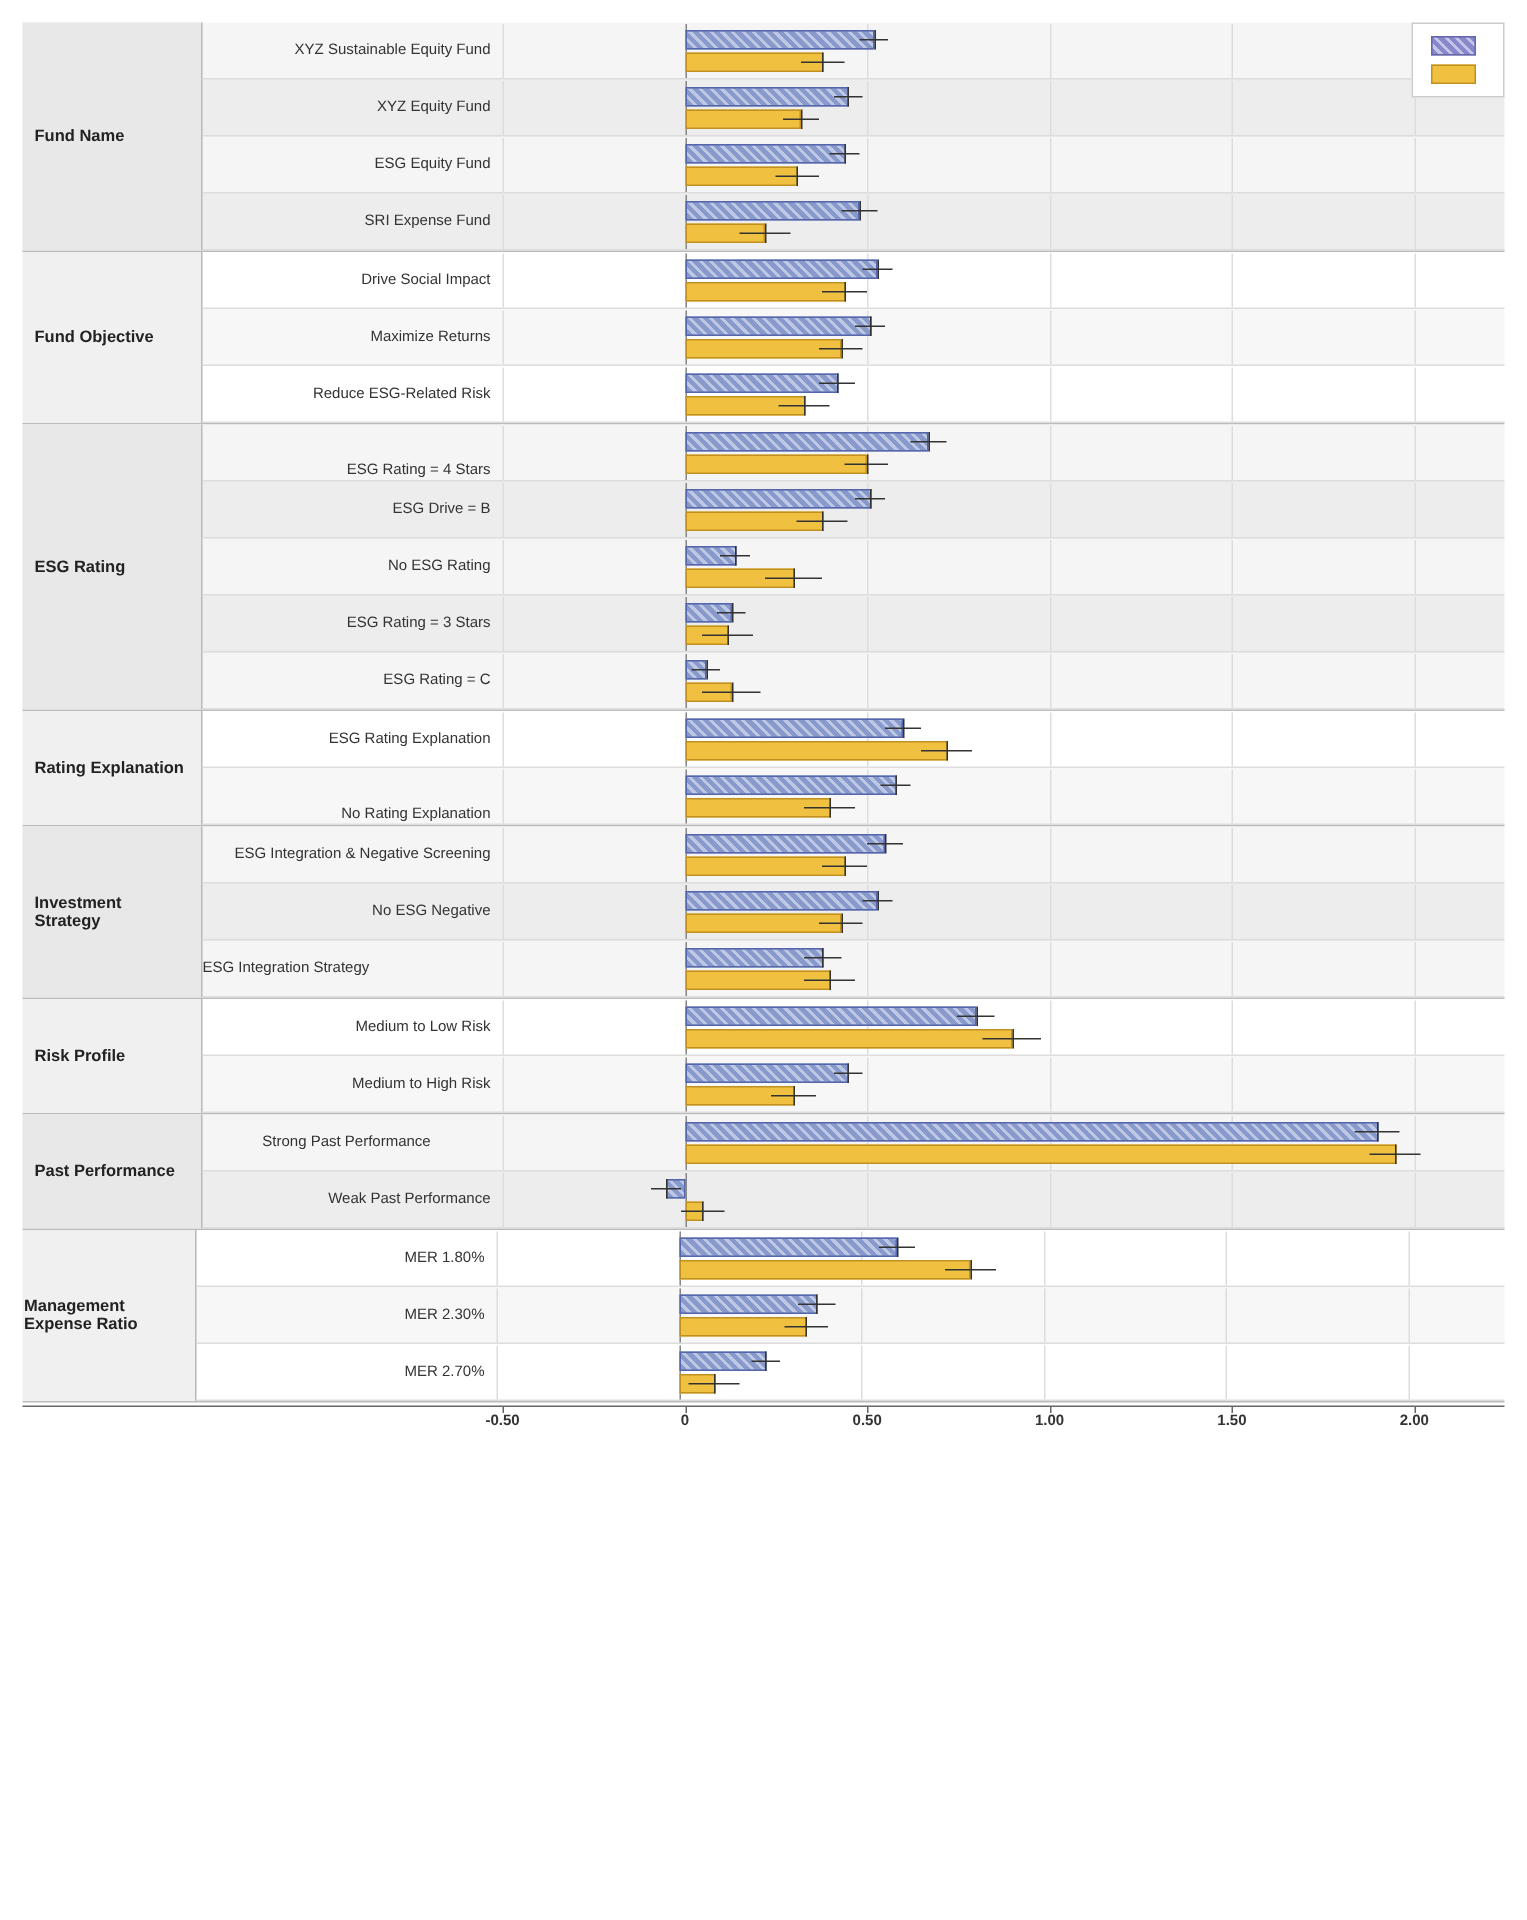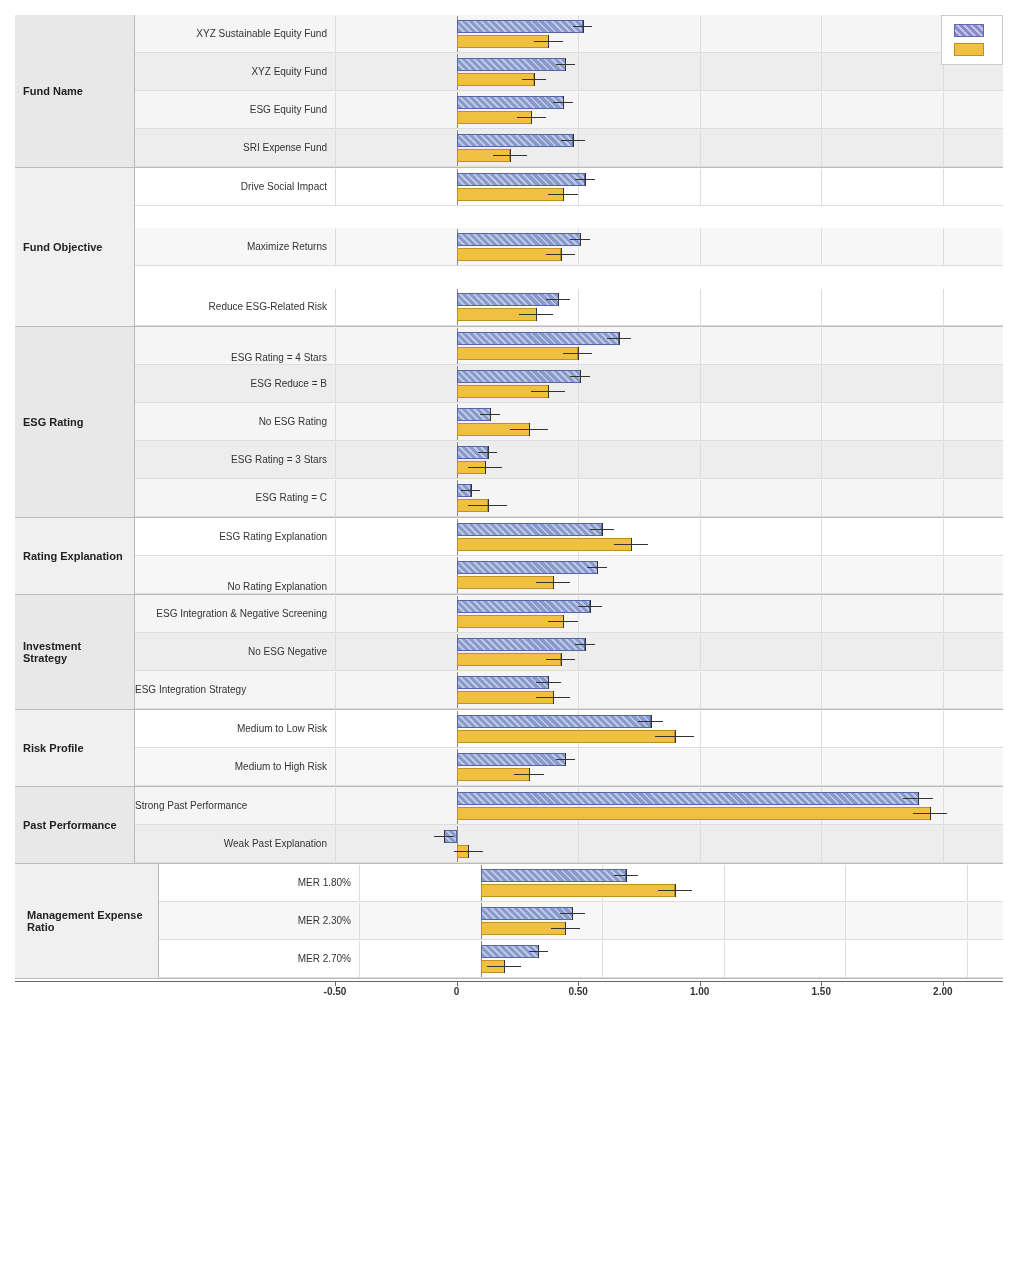--- a/index.html
+++ b/index.html
@@ -150,21 +150,21 @@
               <div style="position: absolute; top: 10px; left: 225.618px; width: 24.3137px; height: 1px; background: rgb(51, 51, 51); z-index: 3;"></div>
               <div style="position: absolute; top: 19px; left: 121.569px; width: 53.4902px; height: 13px; background: rgb(240, 192, 64); border: 1px solid rgb(192, 144, 32); z-index: 2;"></div>
               <div style="position: absolute; top: 19px; left: 174.559px; width: 1px; height: 13px; background: rgb(51, 51, 51); z-index: 3;"></div>
               <div style="position: absolute; top: 25px; left: 157.539px; width: 34.0392px; height: 1px; background: rgb(51, 51, 51); z-index: 3;"></div>
             </div>
           </div>
         </div>
       </div>
       <div style="display: flex; flex-direction: row; border-bottom: 1px solid rgb(187, 187, 187); background: rgb(255, 255, 255);">
         <div style="width: 120px; flex-shrink: 0; display: flex; align-items: center; justify-content: flex-start; padding: 4px 8px; font-weight: bold; font-size: 11px; color: rgb(34, 34, 34); word-break: break-word; background: rgb(240, 240, 240); border-right: 1px solid rgb(187, 187, 187);">Fund Objective</div>
-        <div style="flex: 1 1 0%; display: flex; flex-direction: column; gap: 22px;">
+        <div style="flex: 1 1 0%; display: flex; flex-direction: column;">
           <div style="display: flex; flex-direction: row; align-items: center; border-bottom: 1px solid rgb(221, 221, 221); min-height: 38px; background: transparent;">
             <div style="width: 200px; flex-shrink: 0; text-align: right; padding-right: 8px; font-size: 10px; color: rgb(51, 51, 51); line-height: 1.3;">Drive Social Impact</div>
             <div style="position: relative; width: 620px; height: 36px; flex-shrink: 0;">
               <div style="position: absolute; top: 0px; bottom: 0px; left: 0px; width: 1px; background: rgb(221, 221, 221); z-index: 0;"></div>
               <div style="position: absolute; top: 0px; bottom: 0px; left: 121.569px; width: 1px; background: rgb(221, 221, 221); z-index: 0;"></div>
               <div style="position: absolute; top: 0px; bottom: 0px; left: 243.137px; width: 1px; background: rgb(221, 221, 221); z-index: 0;"></div>
               <div style="position: absolute; top: 0px; bottom: 0px; left: 364.706px; width: 1px; background: rgb(221, 221, 221); z-index: 0;"></div>
               <div style="position: absolute; top: 0px; bottom: 0px; left: 486.275px; width: 1px; background: rgb(221, 221, 221); z-index: 0;"></div>
               <div style="position: absolute; top: 0px; bottom: 0px; left: 607.843px; width: 1px; background: rgb(221, 221, 221); z-index: 0;"></div>
               <div style="position: absolute; top: 0px; bottom: 0px; left: 121.569px; width: 1px; background: rgb(136, 136, 136); z-index: 1;"></div>
@@ -229,21 +229,21 @@
               <div style="position: absolute; top: 0px; bottom: 0px; left: 121.569px; width: 1px; background: rgb(136, 136, 136); z-index: 1;"></div>
               <div style="position: absolute; top: 4px; left: 121.569px; width: 162.902px; height: 13px; background: repeating-linear-gradient(45deg, transparent, transparent 3px, rgba(255, 255, 255, 0.45) 3px, rgba(255, 255, 255, 0.45) 5px) rgb(136, 153, 204); border: 1px solid rgb(85, 102, 170); z-index: 2;"></div>
               <div style="position: absolute; top: 4px; left: 283.971px; width: 1px; height: 13px; background: rgb(51, 51, 51); z-index: 3;"></div>
               <div style="position: absolute; top: 10px; left: 271.814px; width: 24.3137px; height: 1px; background: rgb(51, 51, 51); z-index: 3;"></div>
               <div style="position: absolute; top: 19px; left: 121.569px; width: 121.569px; height: 13px; background: rgb(240, 192, 64); border: 1px solid rgb(192, 144, 32); z-index: 2;"></div>
               <div style="position: absolute; top: 19px; left: 242.637px; width: 1px; height: 13px; background: rgb(51, 51, 51); z-index: 3;"></div>
               <div style="position: absolute; top: 25px; left: 228.049px; width: 29.1765px; height: 1px; background: rgb(51, 51, 51); z-index: 3;"></div>
             </div>
           </div>
           <div style="display: flex; flex-direction: row; align-items: center; border-bottom: 1px solid rgb(221, 221, 221); min-height: 38px; background: rgba(0, 0, 0, 0.03);">
-            <div style="width: 200px; flex-shrink: 0; text-align: right; padding-right: 8px; font-size: 10px; color: rgb(51, 51, 51); line-height: 1.3;">ESG Reduce = B</div>
+            <div style="width: 200px; flex-shrink: 0; text-align: right; padding-right: 8px; font-size: 10px; color: rgb(51, 51, 51); line-height: 1.3;">ESG Drive = B</div>
             <div style="position: relative; width: 620px; height: 36px; flex-shrink: 0;">
               <div style="position: absolute; top: 0px; bottom: 0px; left: 0px; width: 1px; background: rgb(221, 221, 221); z-index: 0;"></div>
               <div style="position: absolute; top: 0px; bottom: 0px; left: 121.569px; width: 1px; background: rgb(221, 221, 221); z-index: 0;"></div>
               <div style="position: absolute; top: 0px; bottom: 0px; left: 243.137px; width: 1px; background: rgb(221, 221, 221); z-index: 0;"></div>
               <div style="position: absolute; top: 0px; bottom: 0px; left: 364.706px; width: 1px; background: rgb(221, 221, 221); z-index: 0;"></div>
               <div style="position: absolute; top: 0px; bottom: 0px; left: 486.275px; width: 1px; background: rgb(221, 221, 221); z-index: 0;"></div>
               <div style="position: absolute; top: 0px; bottom: 0px; left: 607.843px; width: 1px; background: rgb(221, 221, 221); z-index: 0;"></div>
               <div style="position: absolute; top: 0px; bottom: 0px; left: 121.569px; width: 1px; background: rgb(136, 136, 136); z-index: 1;"></div>
               <div style="position: absolute; top: 4px; left: 121.569px; width: 124px; height: 13px; background: repeating-linear-gradient(45deg, transparent, transparent 3px, rgba(255, 255, 255, 0.45) 3px, rgba(255, 255, 255, 0.45) 5px) rgb(136, 153, 204); border: 1px solid rgb(85, 102, 170); z-index: 2;"></div>
               <div style="position: absolute; top: 4px; left: 245.069px; width: 1px; height: 13px; background: rgb(51, 51, 51); z-index: 3;"></div>
@@ -447,59 +447,59 @@
               <div style="position: absolute; top: 19px; left: 194.01px; width: 1px; height: 13px; background: rgb(51, 51, 51); z-index: 3;"></div>
               <div style="position: absolute; top: 25px; left: 179.422px; width: 29.1765px; height: 1px; background: rgb(51, 51, 51); z-index: 3;"></div>
             </div>
           </div>
         </div>
       </div>
       <div style="display: flex; flex-direction: row; border-bottom: 1px solid rgb(187, 187, 187); background: rgb(245, 245, 245);">
         <div style="width: 120px; flex-shrink: 0; display: flex; align-items: center; justify-content: flex-start; padding: 4px 8px; font-weight: bold; font-size: 11px; color: rgb(34, 34, 34); word-break: break-word; background: rgb(232, 232, 232); border-right: 1px solid rgb(187, 187, 187);">Past Performance</div>
         <div style="flex: 1 1 0%; display: flex; flex-direction: column;">
           <div style="display: flex; flex-direction: row; align-items: center; border-bottom: 1px solid rgb(221, 221, 221); min-height: 38px; background: transparent;">
-            <div style="width: 200px; flex-shrink: 0; text-align: left; padding-right: 8px; font-size: 10px; color: rgb(51, 51, 51); line-height: 1.3;">Strong Past Performance</div>
+            <div style="width: 200px; flex-shrink: 0; text-align: center; padding-right: 8px; font-size: 10px; color: rgb(51, 51, 51); line-height: 1.3;">Strong Past Performance</div>
             <div style="position: relative; width: 620px; height: 36px; flex-shrink: 0;">
               <div style="position: absolute; top: 0px; bottom: 0px; left: 0px; width: 1px; background: rgb(221, 221, 221); z-index: 0;"></div>
               <div style="position: absolute; top: 0px; bottom: 0px; left: 121.569px; width: 1px; background: rgb(221, 221, 221); z-index: 0;"></div>
               <div style="position: absolute; top: 0px; bottom: 0px; left: 243.137px; width: 1px; background: rgb(221, 221, 221); z-index: 0;"></div>
               <div style="position: absolute; top: 0px; bottom: 0px; left: 364.706px; width: 1px; background: rgb(221, 221, 221); z-index: 0;"></div>
               <div style="position: absolute; top: 0px; bottom: 0px; left: 486.275px; width: 1px; background: rgb(221, 221, 221); z-index: 0;"></div>
               <div style="position: absolute; top: 0px; bottom: 0px; left: 607.843px; width: 1px; background: rgb(221, 221, 221); z-index: 0;"></div>
               <div style="position: absolute; top: 0px; bottom: 0px; left: 121.569px; width: 1px; background: rgb(136, 136, 136); z-index: 1;"></div>
               <div style="position: absolute; top: 4px; left: 121.569px; width: 461.961px; height: 13px; background: repeating-linear-gradient(45deg, transparent, transparent 3px, rgba(255, 255, 255, 0.45) 3px, rgba(255, 255, 255, 0.45) 5px) rgb(136, 153, 204); border: 1px solid rgb(85, 102, 170); z-index: 2;"></div>
               <div style="position: absolute; top: 4px; left: 583.029px; width: 1px; height: 13px; background: rgb(51, 51, 51); z-index: 3;"></div>
               <div style="position: absolute; top: 10px; left: 568.441px; width: 29.1765px; height: 1px; background: rgb(51, 51, 51); z-index: 3;"></div>
               <div style="position: absolute; top: 19px; left: 121.569px; width: 474.118px; height: 13px; background: rgb(240, 192, 64); border: 1px solid rgb(192, 144, 32); z-index: 2;"></div>
               <div style="position: absolute; top: 19px; left: 595.186px; width: 1px; height: 13px; background: rgb(51, 51, 51); z-index: 3;"></div>
               <div style="position: absolute; top: 25px; left: 578.167px; width: 34.0392px; height: 1px; background: rgb(51, 51, 51); z-index: 3;"></div>
             </div>
           </div>
           <div style="display: flex; flex-direction: row; align-items: center; border-bottom: 1px solid rgb(221, 221, 221); min-height: 38px; background: rgba(0, 0, 0, 0.03);">
-            <div style="width: 200px; flex-shrink: 0; text-align: right; padding-right: 8px; font-size: 10px; color: rgb(51, 51, 51); line-height: 1.3;">Weak Past Explanation</div>
+            <div style="width: 200px; flex-shrink: 0; text-align: right; padding-right: 8px; font-size: 10px; color: rgb(51, 51, 51); line-height: 1.3;">Weak Past Performance</div>
             <div style="position: relative; width: 620px; height: 36px; flex-shrink: 0;">
               <div style="position: absolute; top: 0px; bottom: 0px; left: 0px; width: 1px; background: rgb(221, 221, 221); z-index: 0;"></div>
               <div style="position: absolute; top: 0px; bottom: 0px; left: 121.569px; width: 1px; background: rgb(221, 221, 221); z-index: 0;"></div>
               <div style="position: absolute; top: 0px; bottom: 0px; left: 243.137px; width: 1px; background: rgb(221, 221, 221); z-index: 0;"></div>
               <div style="position: absolute; top: 0px; bottom: 0px; left: 364.706px; width: 1px; background: rgb(221, 221, 221); z-index: 0;"></div>
               <div style="position: absolute; top: 0px; bottom: 0px; left: 486.275px; width: 1px; background: rgb(221, 221, 221); z-index: 0;"></div>
               <div style="position: absolute; top: 0px; bottom: 0px; left: 607.843px; width: 1px; background: rgb(221, 221, 221); z-index: 0;"></div>
               <div style="position: absolute; top: 0px; bottom: 0px; left: 121.569px; width: 1px; background: rgb(136, 136, 136); z-index: 1;"></div>
               <div style="position: absolute; top: 4px; left: 109.412px; width: 12.1569px; height: 13px; background: repeating-linear-gradient(45deg, transparent, transparent 3px, rgba(255, 255, 255, 0.45) 3px, rgba(255, 255, 255, 0.45) 5px) rgb(136, 153, 204); border: 1px solid rgb(85, 102, 170); z-index: 2;"></div>
               <div style="position: absolute; top: 4px; left: 108.912px; width: 1px; height: 13px; background: rgb(51, 51, 51); z-index: 3;"></div>
               <div style="position: absolute; top: 10px; left: 99.1863px; width: 19.451px; height: 1px; background: rgb(51, 51, 51); z-index: 3;"></div>
               <div style="position: absolute; top: 19px; left: 121.569px; width: 12.1569px; height: 13px; background: rgb(240, 192, 64); border: 1px solid rgb(192, 144, 32); z-index: 2;"></div>
               <div style="position: absolute; top: 19px; left: 133.225px; width: 1px; height: 13px; background: rgb(51, 51, 51); z-index: 3;"></div>
               <div style="position: absolute; top: 25px; left: 118.637px; width: 29.1765px; height: 1px; background: rgb(51, 51, 51); z-index: 3;"></div>
             </div>
           </div>
         </div>
       </div>
       <div style="display: flex; flex-direction: row; border-bottom: 1px solid rgb(187, 187, 187); background: rgb(255, 255, 255);">
-        <div style="width: 144px; flex-shrink: 0; display: flex; align-items: center; justify-content: flex-start; padding: 4px 12px; font-weight: bold; font-size: 11px; color: rgb(34, 34, 34); word-break: break-word; background: rgb(240, 240, 240); border-right: 1px solid rgb(187, 187, 187);">Management Expense Ratio</div>
+        <div style="width: 116px; flex-shrink: 0; display: flex; align-items: center; justify-content: flex-start; padding: 4px 1px; font-weight: bold; font-size: 11px; color: rgb(34, 34, 34); word-break: break-word; background: rgb(240, 240, 240); border-right: 1px solid rgb(187, 187, 187);">Management Expense Ratio</div>
         <div style="flex: 1 1 0%; display: flex; flex-direction: column;">
           <div style="display: flex; flex-direction: row; align-items: center; border-bottom: 1px solid rgb(221, 221, 221); min-height: 38px; background: transparent;">
             <div style="width: 200px; flex-shrink: 0; text-align: right; padding-right: 8px; font-size: 10px; color: rgb(51, 51, 51); line-height: 1.3;">MER 1.80%</div>
             <div style="position: relative; width: 620px; height: 36px; flex-shrink: 0;">
               <div style="position: absolute; top: 0px; bottom: 0px; left: 0px; width: 1px; background: rgb(221, 221, 221); z-index: 0;"></div>
               <div style="position: absolute; top: 0px; bottom: 0px; left: 121.569px; width: 1px; background: rgb(221, 221, 221); z-index: 0;"></div>
               <div style="position: absolute; top: 0px; bottom: 0px; left: 243.137px; width: 1px; background: rgb(221, 221, 221); z-index: 0;"></div>
               <div style="position: absolute; top: 0px; bottom: 0px; left: 364.706px; width: 1px; background: rgb(221, 221, 221); z-index: 0;"></div>
               <div style="position: absolute; top: 0px; bottom: 0px; left: 486.275px; width: 1px; background: rgb(221, 221, 221); z-index: 0;"></div>
               <div style="position: absolute; top: 0px; bottom: 0px; left: 607.843px; width: 1px; background: rgb(221, 221, 221); z-index: 0;"></div>

